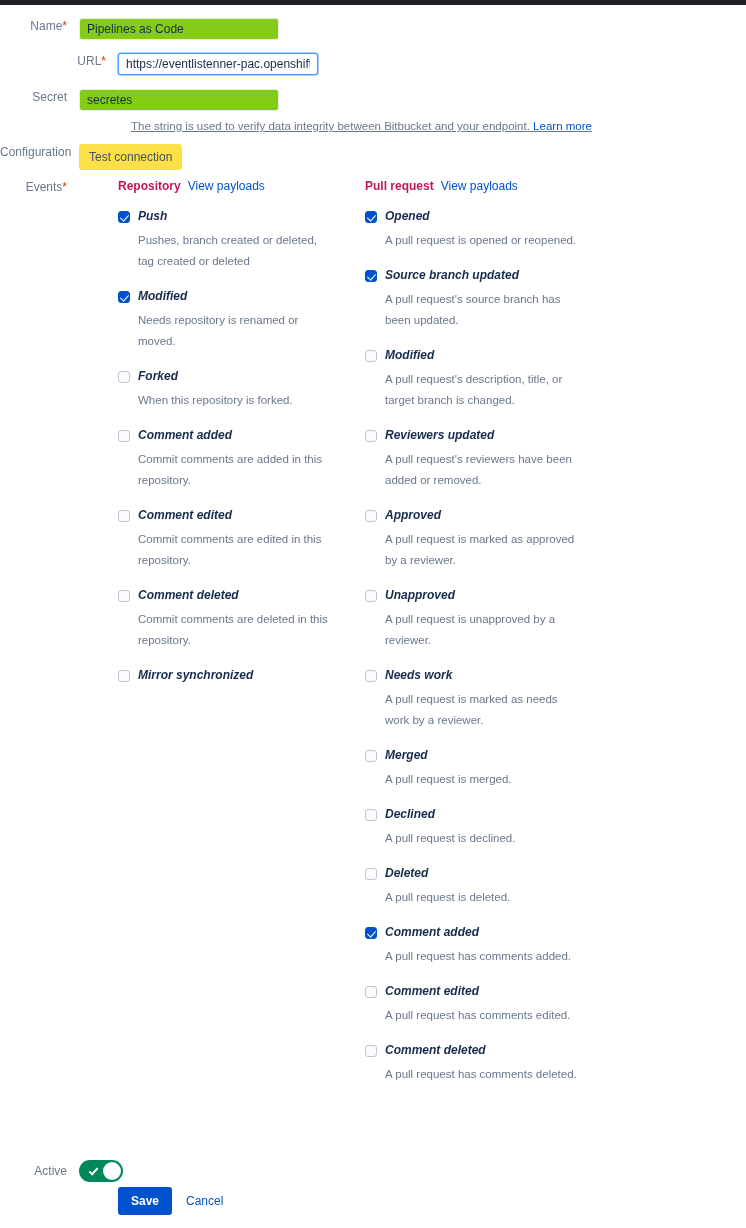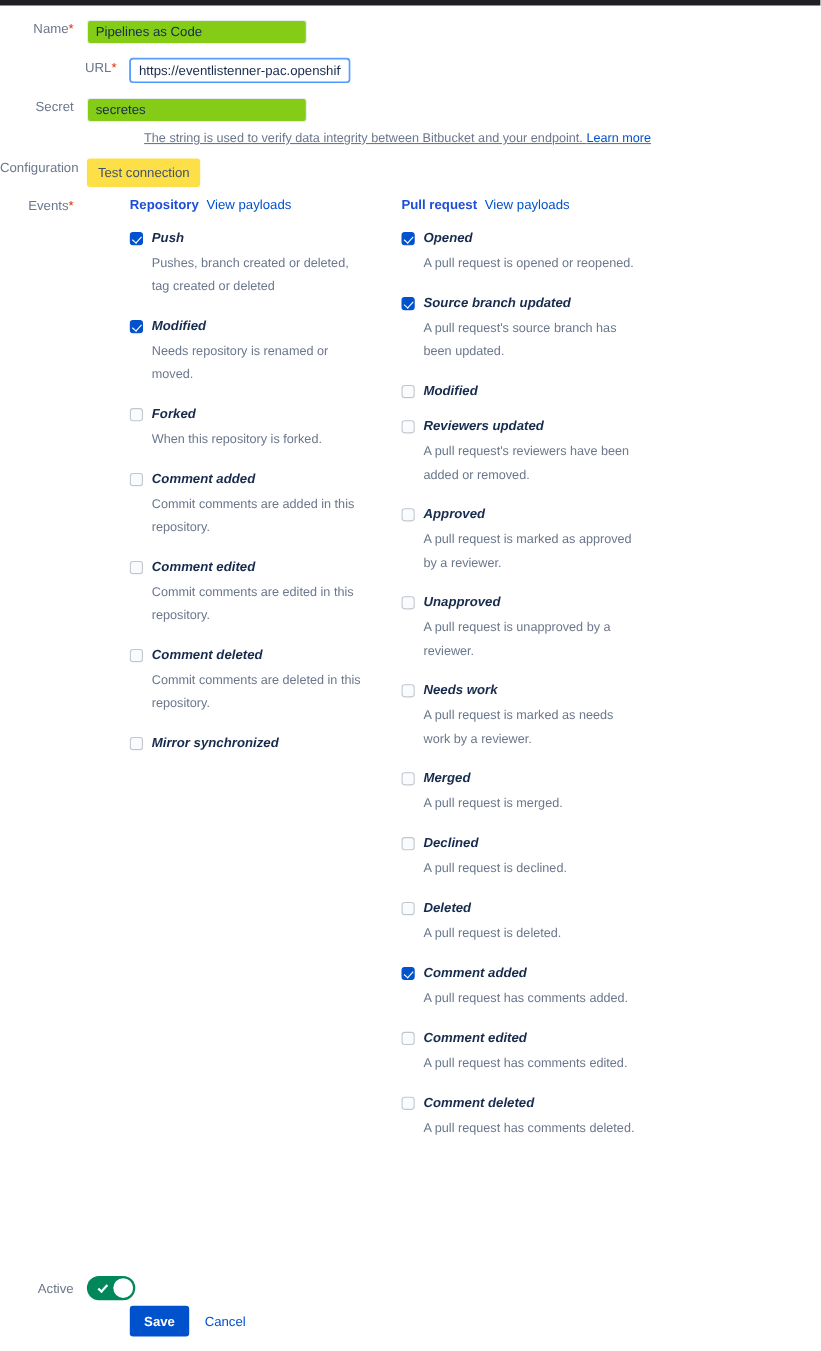--- a/index.html
+++ b/index.html
@@ -97,21 +97,21 @@
     width: 746px;
   }
   .col-header {
     position: absolute;
     font-size: 12px;
     line-height: 16px;
     white-space: nowrap;
   }
   .col-header .title {
     font-weight: bold;
-    color: #1d4ed8;
+    color: #be185d;
   }
   .col-header .payload-link {
     margin-left: 7px;
     color: #0052cc;
     font-weight: normal;
     cursor: pointer;
     text-decoration: none;
   }
 
   .evt-col { position: absolute; top: 30px; }
@@ -349,20 +349,21 @@
           <span class="cb on"></span>
           <span class="evt-label">Source branch updated</span>
         </div>
         <div class="evt-desc">A pull request's source branch has been updated.</div>
       </div>
       <div class="evt-item">
         <div class="evt-head">
           <span class="cb off"></span>
           <span class="evt-label">Modified</span>
         </div>
+        <div class="evt-desc">A pull request's description, title, or target branch is changed.</div>
       </div>
       <div class="evt-item">
         <div class="evt-head">
           <span class="cb off"></span>
           <span class="evt-label">Reviewers updated</span>
         </div>
         <div class="evt-desc">A pull request's reviewers have been added or removed.</div>
       </div>
       <div class="evt-item">
         <div class="evt-head">

